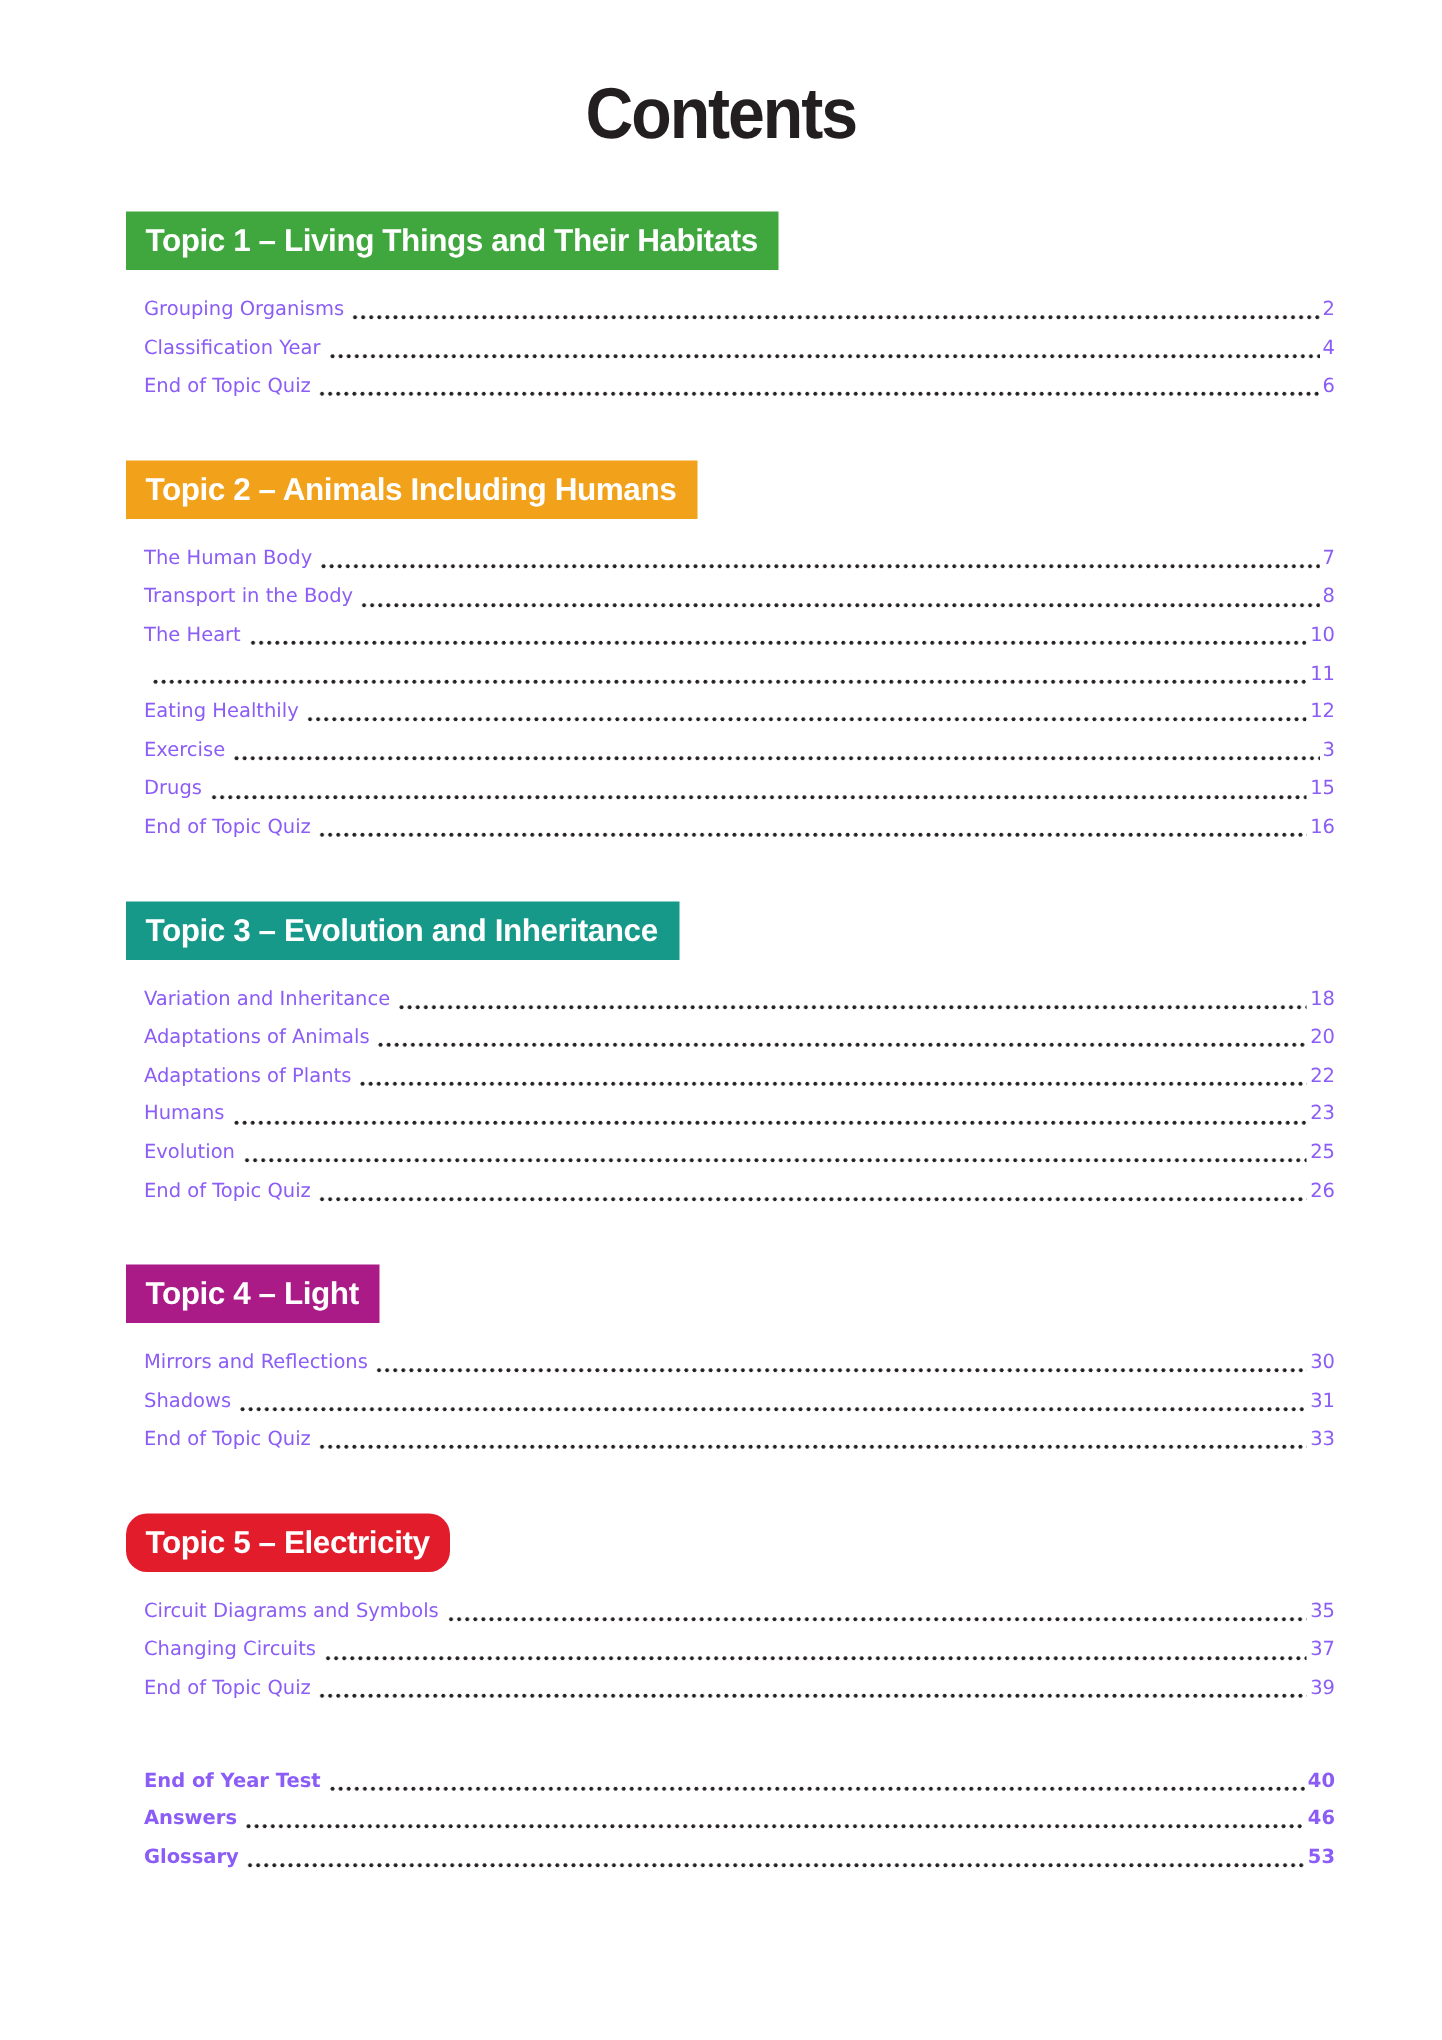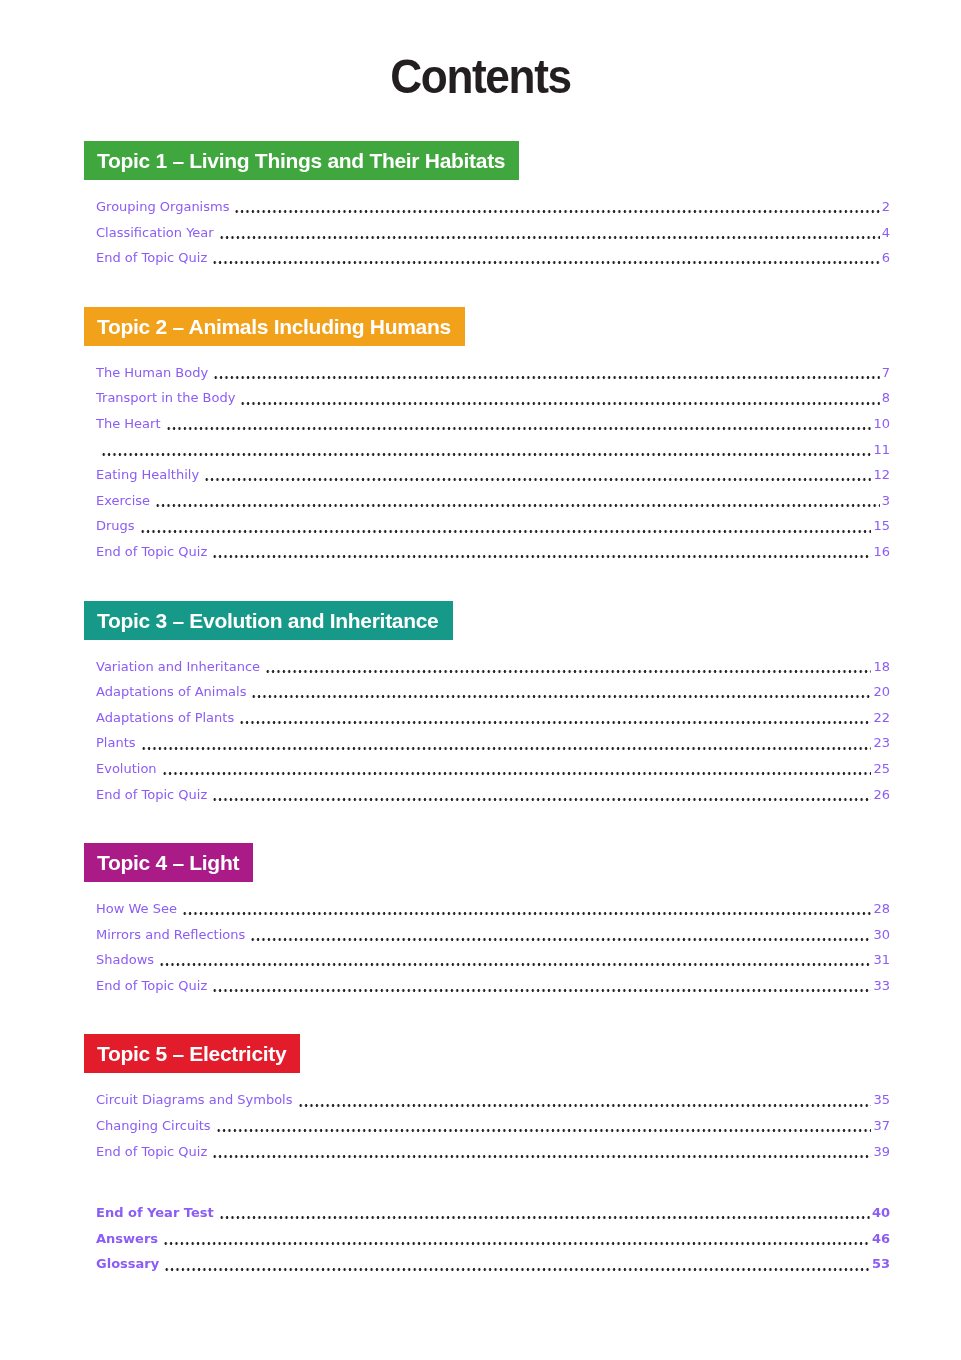--- a/index.html
+++ b/index.html
@@ -156,21 +156,21 @@
           <span class="lbl">Adaptations of Animals</span>
           <span class="dots"></span>
           <span class="pg">20</span>
         </div>
         <div class="row">
           <span class="lbl">Adaptations of Plants</span>
           <span class="dots"></span>
           <span class="pg">22</span>
         </div>
         <div class="row">
-          <span class="lbl">Plants</span>
+          <span class="lbl">Humans</span>
           <span class="dots"></span>
           <span class="pg">23</span>
         </div>
         <div class="row">
           <span class="lbl">Evolution</span>
           <span class="dots"></span>
           <span class="pg">25</span>
         </div>
         <div class="row">
           <span class="lbl">End of Topic Quiz</span>
@@ -179,45 +179,40 @@
         </div>
       </div>
     </div>
 
     <div class="toc-section">
       <div class="banner-wrap">
         <div class="banner" style="background-color: rgb(170, 27, 135);">Topic 4 – Light</div>
       </div>
       <div class="entries">
         <div class="row">
-          <span class="lbl">How We See</span>
-          <span class="dots"></span>
-          <span class="pg">28</span>
-        </div>
-        <div class="row">
           <span class="lbl">Mirrors and Reflections</span>
           <span class="dots"></span>
           <span class="pg">30</span>
         </div>
         <div class="row">
           <span class="lbl">Shadows</span>
           <span class="dots"></span>
           <span class="pg">31</span>
         </div>
         <div class="row">
           <span class="lbl">End of Topic Quiz</span>
           <span class="dots"></span>
           <span class="pg">33</span>
         </div>
       </div>
     </div>
 
     <div class="toc-section">
       <div class="banner-wrap">
-        <div class="banner" style="background-color: rgb(227, 28, 44);">Topic 5 – Electricity</div>
+        <div class="banner" style="background-color: rgb(227, 28, 44); border-radius: 14px;">Topic 5 – Electricity</div>
       </div>
       <div class="entries">
         <div class="row">
           <span class="lbl">Circuit Diagrams and Symbols</span>
           <span class="dots"></span>
           <span class="pg">35</span>
         </div>
         <div class="row">
           <span class="lbl">Changing Circuits</span>
           <span class="dots"></span>

